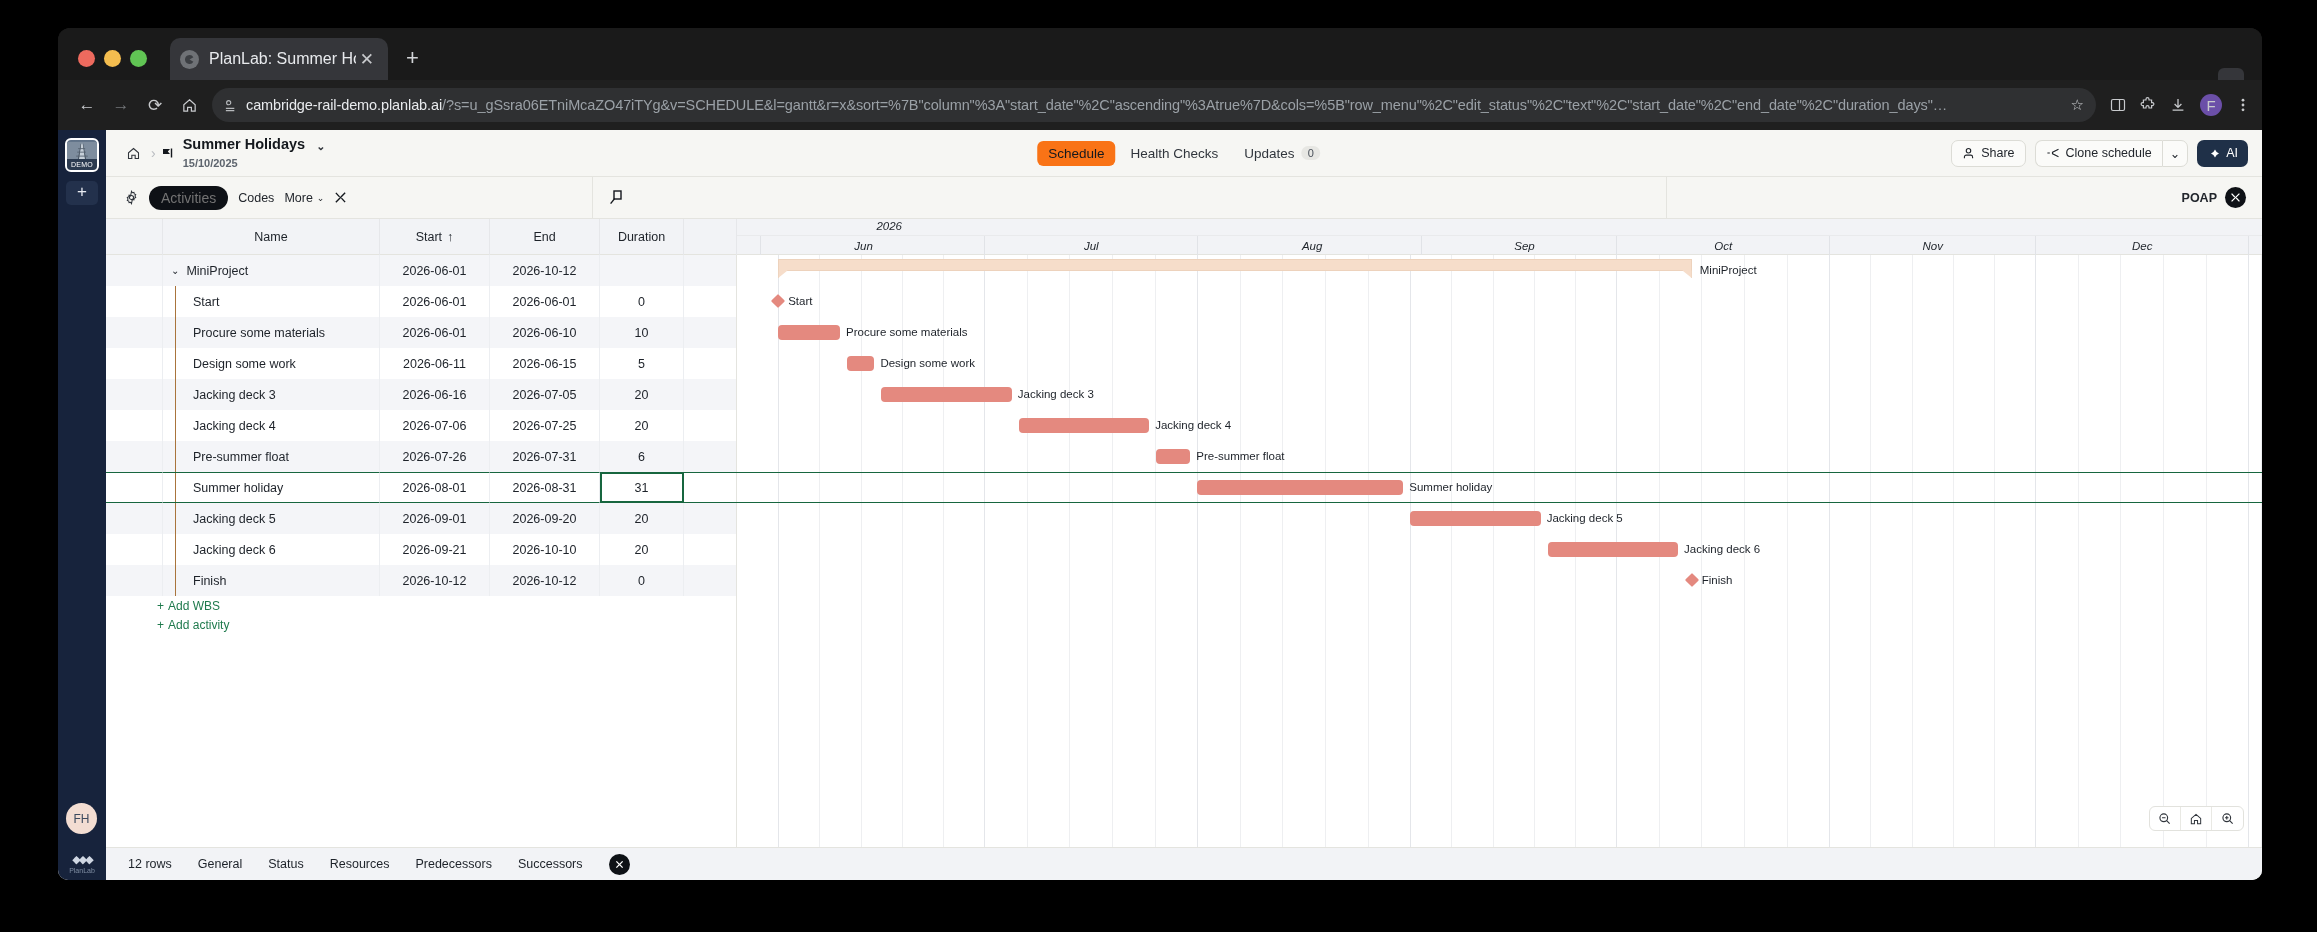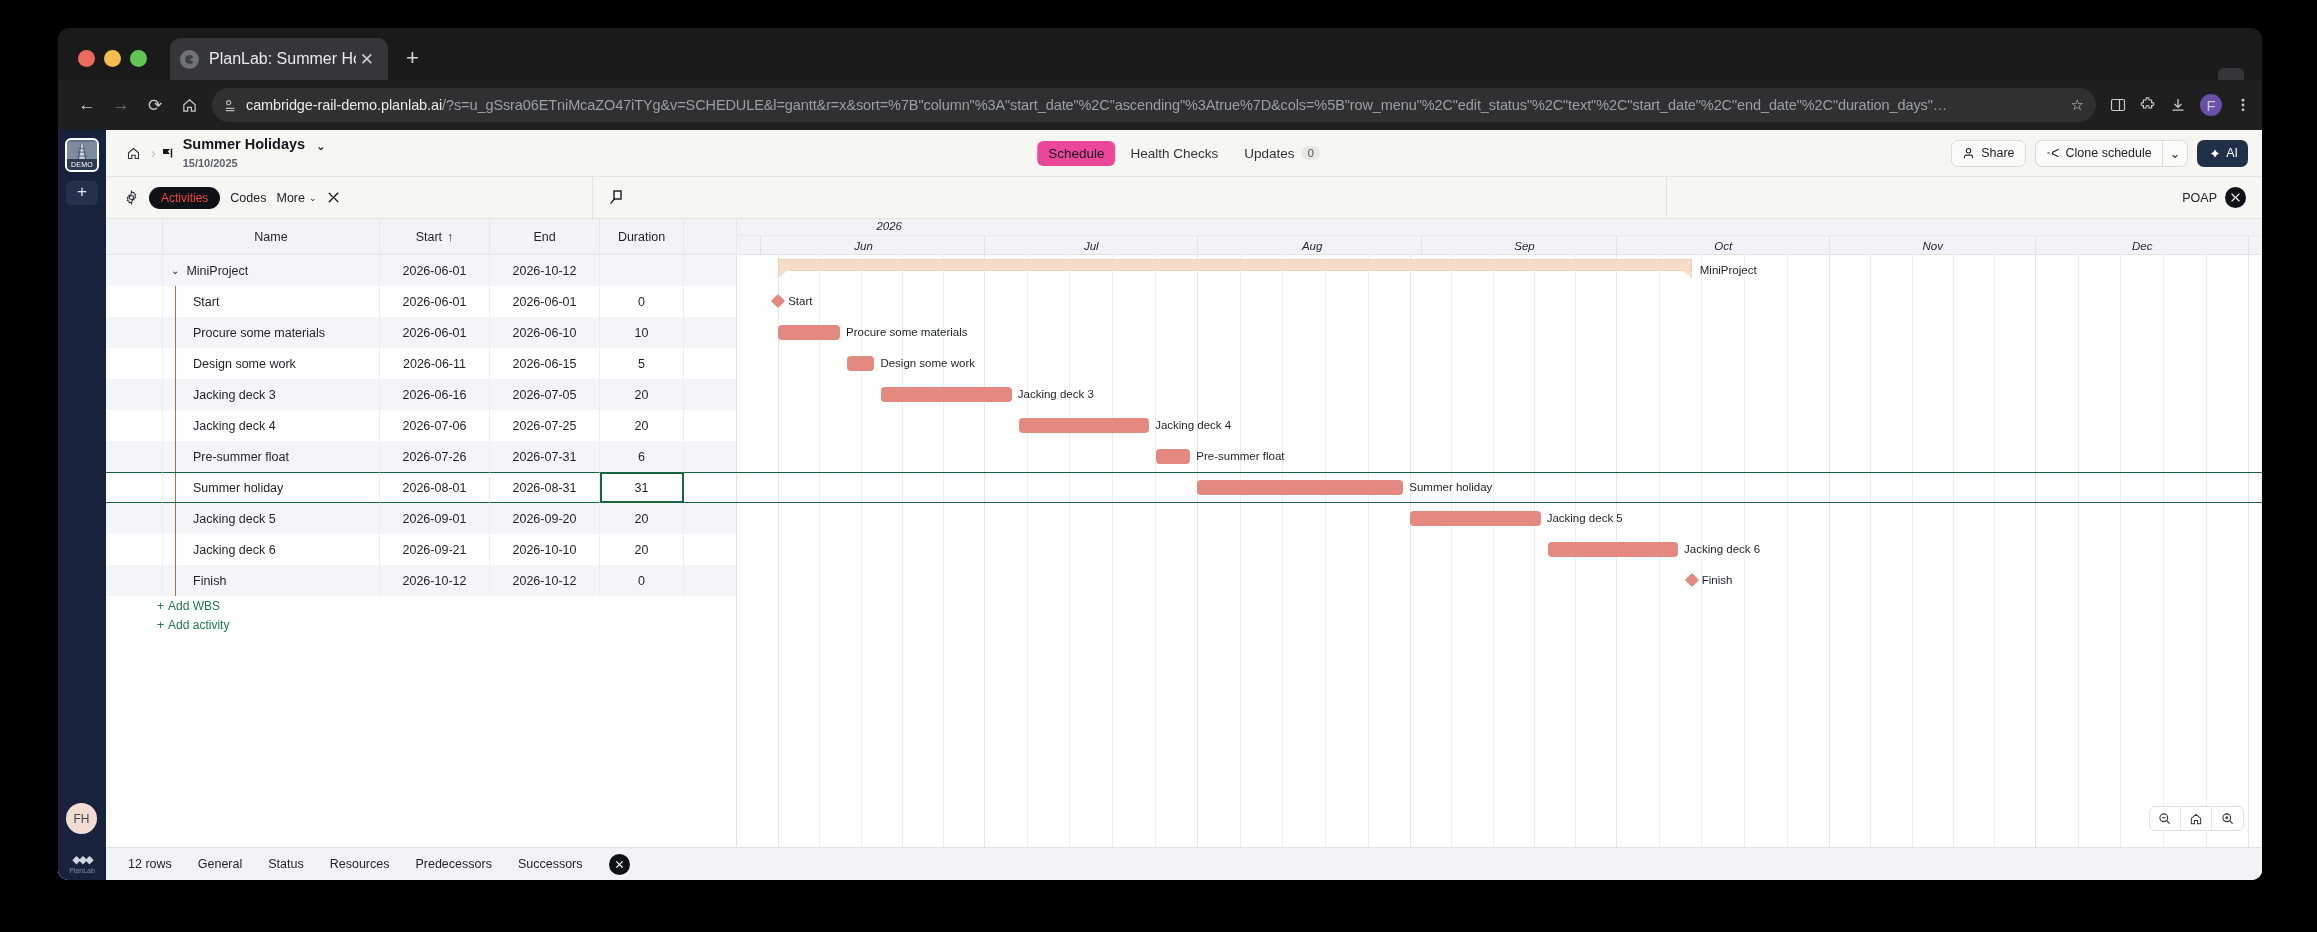--- a/index.html
+++ b/index.html
@@ -146,21 +146,21 @@
   #appheader .proj .flagic { color: #14181d; font-size: 14px; }
   #appheader .proj .caret { color: #31353b; font-size: 11px; margin-left: 4px; align-self: flex-start; margin-top:5px;}
   #navtabs {
     position: absolute; left: 50%; transform: translateX(-50%);
     display: flex; align-items: center; gap: 4px;
   }
   #navtabs .ntab {
     font-size: 13.5px; color: #30353c; padding: 5px 11px; border-radius: 6px;
     display: flex; align-items: center; gap: 7px; white-space: nowrap;
   }
-  #navtabs .ntab.active { background: #ec4899; color: #14181d; text-align: right; }
+  #navtabs .ntab.active { background: #f97316; color: #14181d; text-align: right; }
   #navtabs .badge {
     background: #e7e7e3; color: #4a5059; font-size: 11px;
     border-radius: 9px; padding: 1px 6px;
   }
   #hdr-right {
     margin-left: auto; display: flex; align-items: center; gap: 9px;
   }
   .hbtn {
     border: 1px solid #dcdcd6; background: #fbfbf9; border-radius: 7px;
     height: 27px; display: flex; align-items: center; gap: 6px;
@@ -175,37 +175,37 @@
 
   
   #toolbar {
     height: 42px; flex: 0 0 42px; background: #f6f6f3;
     display: flex; align-items: center; position: relative;
     border-bottom: 1px solid #e4e4df;
   }
   #toolbar .tb-left { display: flex; align-items: center; gap: 10px; padding-left: 18px; }
   #toolbar .gear { color: #30353c; font-size: 15px; }
   .chip {
-    background: #0e1116; color: #ef4444; border-radius: 13px;
-    font-size: 12px; padding: 4px 12px;
+    background: #0e1116; color: #737373; border-radius: 13px;
+    font-size: 14px; padding: 4px 12px;
   }
   .tb-link { font-size: 12.5px; color: #22262c; display: flex; align-items: center; gap: 4px; }
   .tb-x { font-size: 14px; color: #14181d; }
   #searchwrap {
     position: absolute; left: 486px; width: 1075px; top: 0; bottom: 0;
     border-left: 1px solid #e4e4df; border-right: 1px solid #e4e4df;
     display: flex; align-items: center; padding: 0 16px;
   }
   #searchwrap .pin-ic { color: #14181d; font-size: 14px; flex: 0 0 auto; }
   #searchwrap .sph {
     flex: 1 1 auto; text-align: center; font-size: 13px; color: #8d9299;
     font-style: italic; white-space: nowrap; overflow: hidden;
   }
   #poap {
-    position: absolute; right: 16px; display: flex; align-items: center; gap: 8px;
+    position: absolute; right: 16px; display: flex; align-items: center; gap: 8px; font-weight: bold;
   }
   #poap .plabel { font-size: 12.5px; color: #22262c; }
   .darkcircle {
     width: 21px; height: 21px; border-radius: 50%; background: #0e1116;
     color: #fff; font-size: 11px; display: flex; align-items: center; justify-content: center;
   }
 
   
   #main { flex: 1 1 auto; display: flex; min-height: 0; background: #fff; }
 

